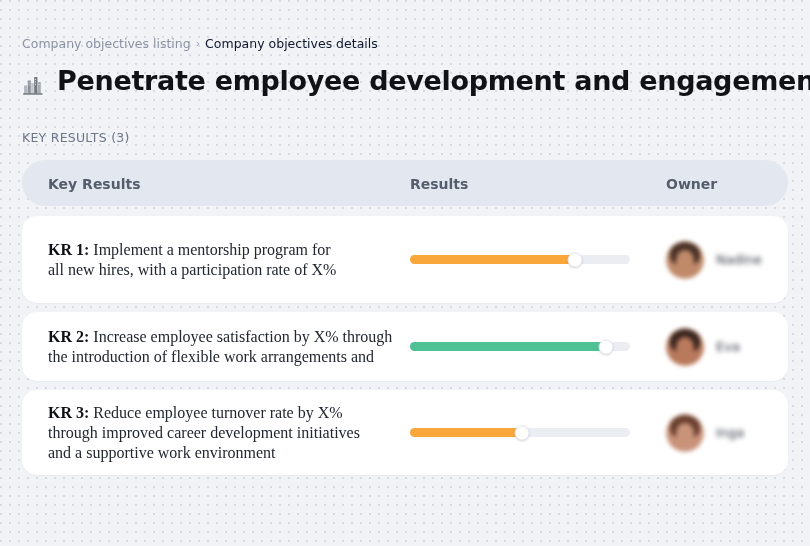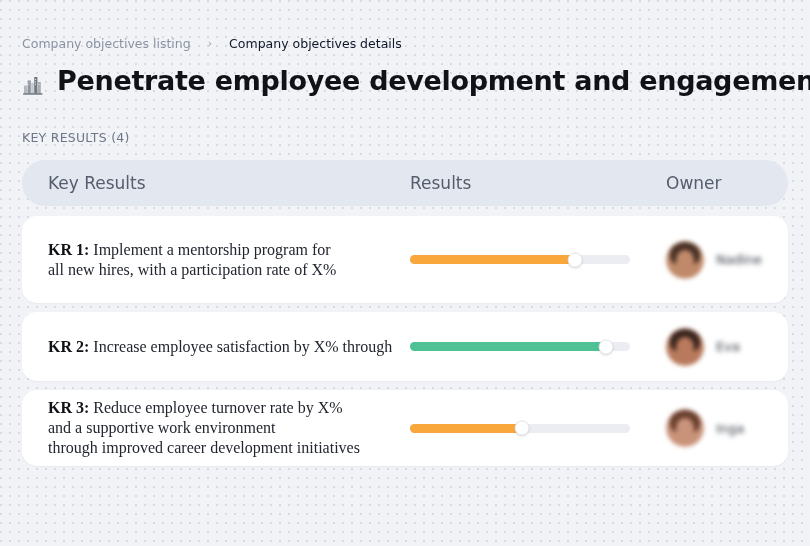--- a/index.html
+++ b/index.html
@@ -19,21 +19,21 @@
     color: #1c1f26;
     position: relative;
   }
 
   
   .breadcrumb {
     position: absolute;
     left: 22px;
     top: 38px;
     display: flex;
-    gap: 17px;
+    gap: 5px;
     font-size: 12.5px;
     line-height: 1;
   }
   .crumb-link {
     color: #8b93a3;
     text-decoration: none;
     white-space: nowrap;
   }
   .crumb-sep {
     color: #9aa2b2;
@@ -98,37 +98,38 @@
     border-radius: 23px;
     display: flex;
     align-items: center;
     margin-bottom: 10px;
   }
   .col-kr    { width: 388px; padding-left: 26px; }
   .col-status{ width: 256px; }
   .col-owner { flex: 1; }
 
   .th {
-    font-size: 17px;
+    font-size: 14px;
     color: #555c6b;
     white-space: nowrap;
+    font-weight: bold;
   }
 
   
   .row {
     background: #ffffff;
     border-radius: 15px;
     display: flex;
     align-items: center;
     margin-bottom: 9px;
     box-shadow: 0 1px 2px rgba(24,32,51,0.04);
   }
   .row-1 { height: 87px; }
   .row-2 { height: 69px; }
-  .row-3 { height: 76px; }
+  .row-3 { height: 85px; }
 
   .kr-cell {
     width: 388px;
     padding-left: 26px;
     padding-right: 10px;
     overflow: hidden;
     white-space: nowrap;
   }
   .kr-line {
     font-size: 16px;
@@ -232,21 +233,21 @@
       <rect x="7.6" y="12.4" width="0.8" height="0.9" fill="#eceef2"></rect>
       <rect x="14.0" y="7.0" width="0.9" height="1.0" fill="#eceef2"></rect>
       <rect x="14.0" y="9.4" width="0.9" height="1.0" fill="#eceef2"></rect>
       <rect x="14.0" y="11.8" width="0.9" height="1.0" fill="#eceef2"></rect>
       <rect x="17.6" y="12.0" width="0.8" height="0.9" fill="#eceef2"></rect>
     </svg>
   </span>
   <h1 class="page-title">Penetrate employee development and engagement</h1>
 </div>
 
-<div class="section-label">KEY RESULTS (4)</div>
+<div class="section-label">KEY RESULTS (3)</div>
 
 <div class="table">
 
   <div class="table-head">
     <div class="col-kr">
       <span class="th">Key Results</span>
     </div>
     <div class="col-status">
       <span class="th">Results</span>
     </div>
@@ -278,20 +279,21 @@
       <span class="owner-name">Nadine</span>
     </div>
   </div>
 
   <div class="row row-2">
     <div class="kr-cell">
       <div class="kr-line">
         <span class="kr-label">KR 2:</span>
         <span>Increase employee satisfaction by X% through</span>
       </div>
+      <div class="kr-line" style="text-indent: 0px;">the introduction of flexible work arrangements and</div>
     </div>
     <div class="status-cell">
       <div class="progress">
         <div class="progress-fill" style="width: 89%; background: rgb(79, 194, 149);"></div>
         <div class="progress-knob" style="left: 89%;"></div>
       </div>
     </div>
     <div class="owner-cell">
       <div class="avatar">
         <span class="a-bg" style="background: rgb(185, 121, 92);"></span>
@@ -301,22 +303,22 @@
       <span class="owner-name">Eva</span>
     </div>
   </div>
 
   <div class="row row-3">
     <div class="kr-cell">
       <div class="kr-line">
         <span class="kr-label">KR 3:</span>
         <span>Reduce employee turnover rate by X%</span>
       </div>
+      <div class="kr-line" style="text-indent: 0px;">through improved career development initiatives</div>
       <div class="kr-line" style="text-indent: 0px;">and a supportive work environment</div>
-      <div class="kr-line" style="text-indent: 0px;">through improved career development initiatives</div>
     </div>
     <div class="status-cell">
       <div class="progress">
         <div class="progress-fill" style="width: 51%; background: rgb(249, 166, 58);"></div>
         <div class="progress-knob" style="left: 51%;"></div>
       </div>
     </div>
     <div class="owner-cell">
       <div class="avatar">
         <span class="a-bg" style="background: rgb(201, 147, 122);"></span>

